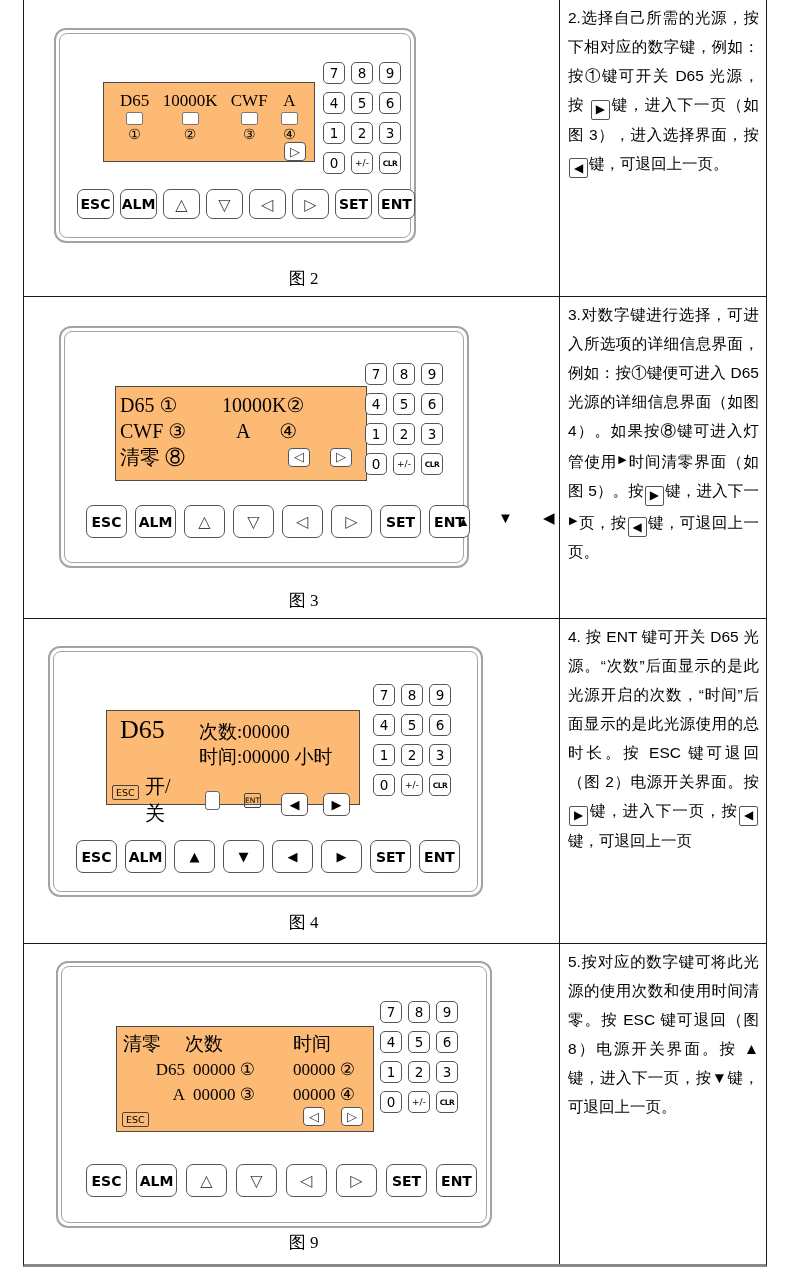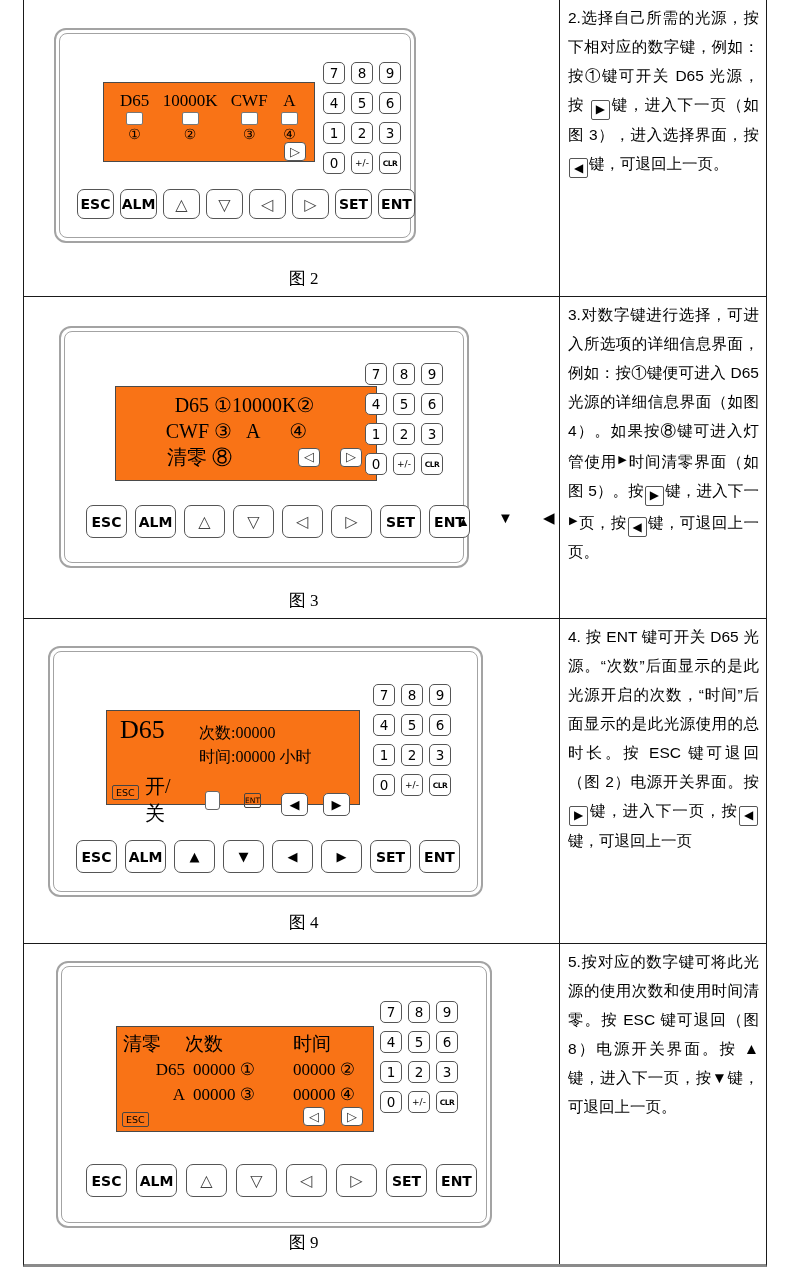--- a/index.html
+++ b/index.html
@@ -16,21 +16,21 @@
   .r1{border-top:none;}
 
   
   .device{position:relative;border:2px solid #a3a3a3;border-radius:12px;background:#fff;}
   .inner-frame{position:absolute;inset:3px;border:1px solid #a3a3a3;border-radius:8px;pointer-events:none;}
   .fig2 .device{width:358px;height:211px;margin:28px 0 0 30px;}
   .fig3 .device{width:406px;height:238px;margin:29px 0 0 35px;}
   .fig4 .device{width:431px;height:247px;margin:27px 0 0 24px;}
   .fig5 .device{width:432px;height:263px;margin:17px 0 0 32px;}
 
-  .disp{position:absolute;border:1px solid #4a4a4a;background:#f97316;
+  .disp{position:absolute;border:1px solid #4a4a4a;background:#fdba74;
         font-family:"Liberation Serif",serif;}
   .fig2 .disp{left:47px;top:52px;width:210px;height:78px;}
   .fig3 .disp{left:54px;top:58px;width:236px;height:88px;}
   .fig4 .disp{left:56px;top:62px;width:252px;height:93px;}
   .fig5 .disp{left:58px;top:63px;width:250px;height:100px;}
 
   
   .keypad{position:absolute;display:grid;grid-template-columns:repeat(3,22px);
           grid-auto-rows:22px;column-gap:6px;row-gap:8px;}
   .fig2 .keypad{left:267px;top:32px;}
@@ -75,30 +75,30 @@
 
   
   .d2-srcs{display:flex;justify-content:space-between;padding:9px 16px 0 16px;}
   .d2-src{display:flex;flex-direction:column;align-items:center;gap:3px;}
   .d2-label{font-size:17px;line-height:17px;}
   .d2-chk{width:15px;height:11px;border:1px solid #777;border-radius:2px;background:#fff;}
   .d2-num{font-size:14px;line-height:14px;}
   .d2-next{position:absolute;right:8px;bottom:0px;}
 
   
-  .d3{padding:5px 10px 0 14px;text-align:right;}
+  .d3{padding:5px 10px 0 4px;}
   .d3-line{display:flex;align-items:center;font-size:20px;line-height:26px;}
   .d3-line span{white-space:pre;}
   .d3-c1{width:102px;}
   .d3-arrows{margin-left:auto;display:flex;gap:20px;padding-right:4px;}
 
   
   .d4-row1{display:flex;align-items:baseline;padding:7px 0 0 13px;}
   .d4-title{font-size:26px;line-height:24px;width:79px;}
-  .d4-stat{font-size:16px;white-space:pre;text-align:center;}
+  .d4-stat{font-size:19px;white-space:pre;text-align:center;}
   .d4-row2{padding-left:92px;font-size:19px;line-height:24px;}
   .d4-row3{display:flex;align-items:center;margin-top:4px;padding-left:38px;gap:20px;}
   .d4-toggle{font-size:20px;}
   .d4-ebox{width:20px;height:17px;border:1px solid #666;border-radius:3px;margin-left:9px;background:#fff;}
   .d4-entbox{display:inline-flex;align-items:center;justify-content:center;width:20px;height:13px;
              border:1px solid #444;border-radius:2px;font-size:7.5px;margin-left:4px;
              font-family:"DejaVu Sans",sans-serif;}
   .d4-arrows{margin-left:auto;display:flex;gap:15px;padding-right:9px;margin-top:8px;}
 
   

